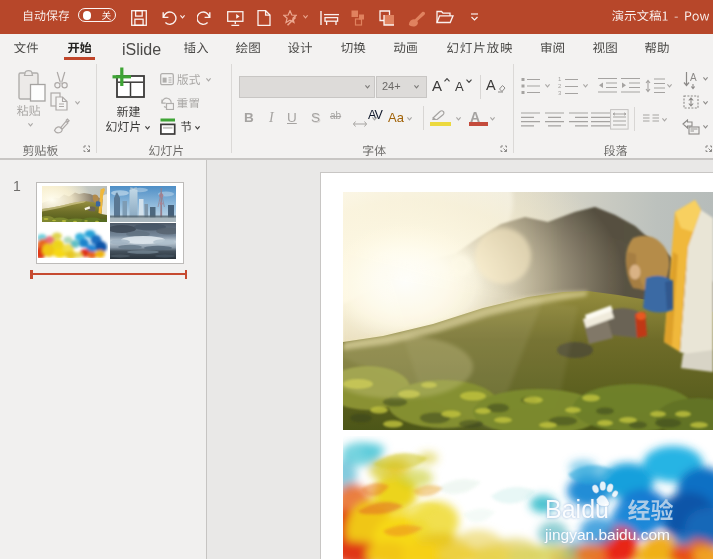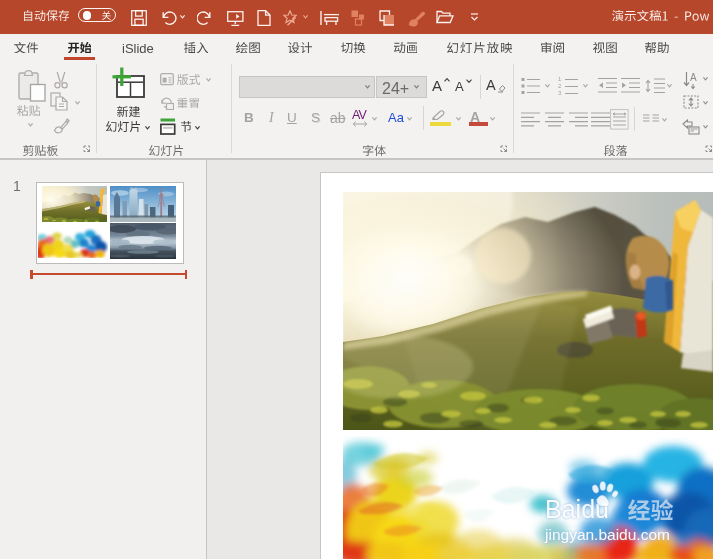--- a/index.html
+++ b/index.html
@@ -73,21 +73,21 @@
     <path d="M8.4 -0.8C9.3 -0.3 10.5 0.5 11.1 0.9L11.8 0.3C11.2 -0.1 10 -0.8 9.1 -1.3ZM6.1 -1.2C5.4 -0.6 4.3 -0.1 3.2 0.2C3.5 0.4 3.8 0.8 4 0.9C5 0.5 6.2 -0.2 7 -0.8ZM1.2 -9.7C1.8 -9.3 2.7 -8.8 3.1 -8.5L3.7 -9.2C3.2 -9.6 2.4 -10 1.7 -10.3ZM0.5 -6.3C1.1 -6 1.9 -5.5 2.4 -5.2L2.9 -5.9C2.5 -6.2 1.6 -6.7 1 -7ZM0.8 0.1 1.6 0.7C2.2 -0.5 2.9 -2 3.5 -3.3L2.7 -3.9C2.1 -2.5 1.4 -0.8 0.8 0.1ZM6.7 -10.4C6.9 -10.1 7.1 -9.7 7.2 -9.3H3.9V-7.3H4.7V-8.5H10.7V-7.3H11.6V-9.3H8.2C8.1 -9.7 7.9 -10.2 7.6 -10.6ZM5.1 -3.2H7.2V-2.1H5.1ZM8.1 -3.2H10.2V-2.1H8.1ZM5.1 -5H7.2V-3.9H5.1ZM8.1 -5H10.2V-3.9H8.1ZM4.8 -7.4V-6.6H7.2V-5.7H4.3V-1.4H11.1V-5.7H8.1V-6.6H10.6V-7.4Z M15.4 -4.4C14.9 -3 14 -1.6 12.9 -0.7C13.2 -0.6 13.6 -0.3 13.8 -0.1C14.8 -1.1 15.8 -2.6 16.4 -4.1ZM21.1 -4C21.9 -2.8 22.9 -1.2 23.2 -0.1L24.2 -0.6C23.8 -1.6 22.8 -3.2 21.9 -4.4ZM14.4 -9.6V-8.7H23.2V-9.6ZM13.2 -6.5V-5.6H18.3V-0.2C18.3 -0 18.2 0 18 0C17.7 0 16.9 0 16.1 0C16.2 0.3 16.4 0.7 16.4 1C17.5 1 18.2 1 18.7 0.8C19.1 0.7 19.3 0.4 19.3 -0.2V-5.6H24.3V-6.5Z M30.3 -10.3C30.7 -9.7 31.1 -8.8 31.2 -8.3L32.2 -8.7C32.1 -9.2 31.6 -10 31.3 -10.6ZM25.6 -8.3V-7.4H27.6C28.3 -5.5 29.3 -3.8 30.6 -2.5C29.2 -1.4 27.5 -0.5 25.4 0.1C25.6 0.3 25.9 0.8 26 1C28.1 0.3 29.9 -0.6 31.3 -1.8C32.7 -0.6 34.4 0.3 36.4 0.9C36.6 0.7 36.9 0.2 37.1 0.1C35.1 -0.5 33.4 -1.3 32 -2.5C33.3 -3.8 34.2 -5.4 35 -7.4H36.9V-8.3ZM31.3 -3.2C30.1 -4.3 29.2 -5.8 28.6 -7.4H33.9C33.3 -5.7 32.4 -4.3 31.3 -3.2Z M44 -7H47.6V-5.9H44ZM43.2 -7.7V-5.2H48.4V-7.7ZM44.8 -2.3H46.8V-1.1H44.8ZM44.1 -2.9V-0.4H47.5V-2.9ZM41.7 -10.3C40.8 -10 39.4 -9.6 38.1 -9.4C38.2 -9.2 38.4 -8.9 38.4 -8.7C38.9 -8.8 39.4 -8.8 39.9 -8.9V-6.9H38.1V-6H39.8C39.3 -4.6 38.5 -3 37.8 -2.1C38 -1.9 38.2 -1.5 38.3 -1.2C38.9 -2 39.5 -3.1 39.9 -4.4V1H40.8V-4.7C41.1 -4.2 41.6 -3.6 41.7 -3.3L42.3 -4.1C42.1 -4.3 41.1 -5.4 40.8 -5.7V-6H42.5V-6.9H40.8V-9.1C41.3 -9.3 41.9 -9.4 42.3 -9.6ZM44.9 -10.3C45 -10 45.2 -9.6 45.4 -9.2H42.3V-8.4H49.4V-9.2H46.4C46.2 -9.6 46 -10.2 45.7 -10.6ZM42.4 -4.5V1H43.2V-3.7H48.4V0.1C48.4 0.2 48.3 0.3 48.2 0.3C48.1 0.3 47.7 0.3 47.2 0.3C47.3 0.5 47.5 0.8 47.5 1C48.2 1 48.6 1 48.9 0.9C49.2 0.8 49.2 0.5 49.2 0.1V-4.5Z M51.1 0H56.1V-0.9H54.3V-9.2H53.4C52.9 -8.9 52.3 -8.7 51.5 -8.5V-7.8H53.1V-0.9H51.1Z M63.1 -3.1H66.3V-3.9H63.1Z M73.7 0H74.9V-3.6H76.4C78.4 -3.6 79.8 -4.5 79.8 -6.5C79.8 -8.5 78.4 -9.2 76.3 -9.2H73.7ZM74.9 -4.6V-8.2H76.2C77.8 -8.2 78.6 -7.8 78.6 -6.5C78.6 -5.2 77.9 -4.6 76.2 -4.6Z M84.2 0.2C85.8 0.2 87.3 -1.1 87.3 -3.4C87.3 -5.7 85.8 -7 84.2 -7C82.5 -7 81 -5.7 81 -3.4C81 -1.1 82.5 0.2 84.2 0.2ZM84.2 -0.8C83 -0.8 82.2 -1.8 82.2 -3.4C82.2 -5 83 -6 84.2 -6C85.3 -6 86.2 -5 86.2 -3.4C86.2 -1.8 85.3 -0.8 84.2 -0.8Z M90.2 0H91.5L92.5 -3.6C92.7 -4.3 92.8 -4.9 92.9 -5.6H93C93.2 -4.9 93.3 -4.3 93.5 -3.7L94.4 0H95.8L97.7 -6.8H96.6L95.6 -2.9C95.4 -2.2 95.3 -1.6 95.2 -1H95.1C94.9 -1.6 94.8 -2.2 94.6 -2.9L93.6 -6.8H92.5L91.4 -2.9C91.2 -2.2 91.1 -1.6 90.9 -1H90.9C90.7 -1.6 90.6 -2.2 90.5 -2.9L89.5 -6.8H88.3Z" fill="rgba(255,255,255,0.92)"></path>
   </svg>
 <div style="left:0;top:34px;width:713px;height:26px;background:#f3f2f1"></div>
 <svg style="position:absolute;left:13.7px;top:41.7px" width="24.2" height="11.7" viewBox="0.45 -10.67 24.15 11.68">
     <path d="M5.3 -10.4C5.7 -9.8 6.1 -8.9 6.3 -8.4L7.3 -8.7C7.1 -9.2 6.7 -10.1 6.3 -10.7ZM0.6 -8.4V-7.4H2.6C3.3 -5.5 4.3 -3.9 5.6 -2.5C4.2 -1.4 2.5 -0.5 0.5 0.1C0.6 0.3 0.9 0.8 1 1C3.1 0.3 4.9 -0.6 6.3 -1.8C7.7 -0.6 9.5 0.4 11.5 0.9C11.7 0.7 12 0.3 12.2 0.1C10.2 -0.5 8.5 -1.3 7.1 -2.5C8.3 -3.8 9.3 -5.4 10 -7.4H12V-8.4ZM6.4 -3.2C5.2 -4.4 4.2 -5.8 3.6 -7.4H9C8.3 -5.7 7.5 -4.3 6.4 -3.2Z M16.6 -4.3V-3.4H20.2V1H21.2V-3.4H24.6V-4.3H21.2V-7.1H24.1V-8H21.2V-10.4H20.2V-8H18.5C18.7 -8.6 18.8 -9.2 19 -9.8L18 -10C17.8 -8.3 17.2 -6.7 16.5 -5.6C16.7 -5.5 17.1 -5.3 17.3 -5.2C17.6 -5.7 18 -6.4 18.2 -7.1H20.2V-4.3ZM16 -10.5C15.3 -8.6 14.2 -6.7 13 -5.5C13.2 -5.3 13.4 -4.8 13.5 -4.6C13.9 -5 14.3 -5.5 14.7 -6V1H15.6V-7.5C16.1 -8.4 16.5 -9.3 16.9 -10.3Z" fill="#4a4947"></path>
   </svg>
 <svg style="position:absolute;left:67.5px;top:41.8px" width="23.7" height="11.5" viewBox="0.52 -10.36 23.68 11.50">
     <path d="M7.6 -8.3V-5.3H4.8V-5.6V-8.3ZM0.6 -5.3V-3.9H3.2C3 -2.4 2.3 -1 0.5 0C0.9 0.3 1.5 0.8 1.7 1.1C3.8 -0.2 4.5 -2 4.7 -3.9H7.6V1.1H9.2V-3.9H11.7V-5.3H9.2V-8.3H11.3V-9.7H1V-8.3H3.3V-5.6V-5.3Z M17.7 -4V1.1H19V0.6H22V1.1H23.4V-4ZM19 -0.7V-2.7H22V-0.7ZM17.5 -4.7C17.9 -4.9 18.5 -5 22.6 -5.3C22.8 -5 22.9 -4.7 22.9 -4.5L24.2 -5.2C23.9 -6.2 23 -7.6 22.2 -8.6L21 -8.1C21.4 -7.6 21.7 -7.1 22 -6.6L19.1 -6.4C19.8 -7.4 20.4 -8.7 21 -10L19.4 -10.4C18.9 -8.8 18.1 -7.3 17.8 -6.8C17.5 -6.4 17.3 -6.1 17 -6.1C17.2 -5.7 17.4 -5 17.5 -4.7ZM14.8 -6.6H15.6C15.5 -5.5 15.3 -4.4 15 -3.5L14.2 -4.2C14.4 -4.9 14.6 -5.7 14.8 -6.6ZM12.8 -3.7C13.3 -3.3 13.9 -2.7 14.5 -2.2C14 -1.2 13.4 -0.5 12.6 -0.1C12.8 0.2 13.2 0.7 13.4 1.1C14.3 0.5 14.9 -0.2 15.5 -1.1C15.8 -0.8 16.1 -0.4 16.3 -0.1L17.2 -1.3C16.9 -1.7 16.5 -2.1 16.1 -2.5C16.6 -3.9 16.9 -5.7 17 -7.9L16.1 -8L15.9 -7.9H15C15.2 -8.7 15.3 -9.5 15.3 -10.2L14 -10.3C13.9 -9.6 13.8 -8.7 13.7 -7.9H12.7V-6.6H13.5C13.2 -5.5 13 -4.5 12.8 -3.7Z" fill="#242321"></path>
   </svg>
 <div style="left:63.5px;top:56.8px;width:31.5px;height:3.2px;background:#c0452a"></div>
-<div style="left:122px;top:40.5px;font-size:13px;color:#4a4947;position:absolute">iSlide</div>
+<div style="left:122px;top:40.5px;font-size:16px;color:#4a4947;position:absolute">iSlide</div>
 <svg style="position:absolute;left:184.0px;top:41.7px" width="24.3" height="11.6" viewBox="0.47 -10.58 24.28 11.60">
     <path d="M9.2 -3.1V-2.3H10.7V-0.5H8.7V-6.8H12V-7.6H8.7V-9.2C9.7 -9.3 10.6 -9.5 11.3 -9.7L10.8 -10.5C9.5 -10.1 7 -9.8 5.1 -9.7C5.2 -9.5 5.3 -9.1 5.3 -8.9C6.1 -9 7 -9 7.9 -9.1V-7.6H4.6V-6.8H7.9V-0.5H5.8V-2.2H7.3V-3H5.8V-4.6C6.3 -4.7 6.9 -4.9 7.4 -5.1L6.9 -5.9C6.4 -5.6 5.6 -5.3 5 -5.2V1H5.8V0.4H10.7V1H11.5V-5.5H9.2V-4.6H10.7V-3.1ZM2 -10.6V-8H0.7V-7.2H2V-4.3L0.5 -3.9L0.7 -3L2 -3.4V-0.1C2 0.1 2 0.1 1.8 0.1C1.7 0.1 1.3 0.1 0.9 0.1C1 0.3 1.1 0.7 1.2 1C1.8 1 2.3 0.9 2.6 0.8C2.8 0.6 2.9 0.4 2.9 -0.1V-3.6L4.3 -4.1L4.2 -4.9L2.9 -4.6V-7.2H4.1V-8H2.9V-10.6Z M16.3 -9.5C17.1 -8.9 17.8 -8.2 18.3 -7.4C17.5 -3.9 16 -1.3 13.1 0.2C13.4 0.3 13.8 0.7 14 0.9C16.5 -0.6 18.2 -2.9 19.1 -6.2C20.5 -3.6 21.4 -0.7 24.3 0.9C24.3 0.6 24.6 0.1 24.7 -0.2C20.6 -2.7 20.9 -7.4 16.9 -10.3Z" fill="#4a4947"></path>
   </svg>
 <svg style="position:absolute;left:236.0px;top:41.7px" width="23.8" height="11.6" viewBox="0.40 -10.62 23.75 11.64">
     <path d="M0.5 -0.7 0.7 0.3C1.8 -0.2 3.2 -0.7 4.5 -1.2L4.3 -2C2.9 -1.5 1.4 -1 0.5 -0.7ZM6 -6.4V-5.5H10.4V-6.4ZM0.7 -5.3C0.9 -5.4 1.2 -5.5 2.5 -5.7C2 -4.9 1.6 -4.3 1.4 -4C1 -3.6 0.8 -3.2 0.5 -3.2C0.6 -2.9 0.7 -2.5 0.8 -2.3C1 -2.5 1.4 -2.6 4.4 -3.4C4.3 -3.6 4.3 -3.9 4.3 -4.2L2.1 -3.6C3 -4.8 3.9 -6.1 4.5 -7.5L3.7 -8C3.5 -7.5 3.2 -7 3 -6.5L1.6 -6.4C2.3 -7.5 3 -8.9 3.5 -10.2L2.6 -10.6C2.2 -9.1 1.3 -7.4 1.1 -7C0.8 -6.6 0.6 -6.3 0.4 -6.2C0.5 -6 0.7 -5.5 0.7 -5.3ZM4.9 0.7C5.3 0.6 5.8 0.5 10.4 0C10.6 0.4 10.8 0.7 10.9 1L11.8 0.6C11.4 -0.2 10.5 -1.5 9.8 -2.4L9 -2.1C9.4 -1.7 9.7 -1.2 10 -0.7L6.4 -0.4C6.9 -1.2 7.6 -2.5 8.1 -3.3H11.6V-4.2H5V-3.3H7.1C6.6 -2.5 5.7 -0.9 5.4 -0.5C5.2 -0.3 4.9 -0.2 4.6 -0.2C4.7 0 4.9 0.5 4.9 0.7ZM8 -10.6C7.3 -8.9 5.9 -7.4 4.4 -6.4C4.6 -6.2 4.9 -5.7 4.9 -5.5C6.2 -6.4 7.3 -7.6 8.2 -9.1C9.1 -7.8 10.4 -6.5 11.5 -5.7C11.6 -5.9 11.9 -6.4 12 -6.6C10.8 -7.3 9.4 -8.7 8.6 -9.8L8.9 -10.3Z M17.3 -3.5C18.3 -3.3 19.6 -2.9 20.3 -2.5L20.7 -3.1C20 -3.5 18.7 -3.9 17.7 -4.1ZM16.1 -1.9C17.8 -1.7 20 -1.2 21.2 -0.8L21.6 -1.5C20.4 -1.9 18.2 -2.4 16.5 -2.6ZM13.7 -10V1H14.6V0.5H23.2V1H24.2V-10ZM14.6 -0.4V-9.2H23.2V-0.4ZM17.8 -8.9C17.2 -7.9 16.1 -6.9 15 -6.3C15.2 -6.1 15.5 -5.8 15.7 -5.7C16.1 -5.9 16.5 -6.2 16.8 -6.6C17.2 -6.2 17.7 -5.8 18.2 -5.5C17.1 -5 15.9 -4.6 14.8 -4.4C15 -4.2 15.2 -3.8 15.2 -3.6C16.5 -3.9 17.8 -4.3 19 -5C20 -4.4 21.2 -4 22.4 -3.7C22.6 -4 22.8 -4.3 23 -4.4C21.9 -4.6 20.8 -5 19.8 -5.4C20.7 -6.1 21.5 -6.8 22 -7.6L21.5 -8L21.4 -7.9H18.1C18.3 -8.2 18.5 -8.4 18.6 -8.6ZM17.4 -7.1 17.5 -7.2H20.7C20.3 -6.7 19.7 -6.2 19 -5.9C18.3 -6.2 17.8 -6.6 17.4 -7.1Z" fill="#4a4947"></path>
   </svg>
 <svg style="position:absolute;left:288.0px;top:41.7px" width="24.1" height="11.6" viewBox="0.54 -10.55 24.14 11.59">
     <path d="M1.5 -9.8C2.2 -9.2 3 -8.3 3.4 -7.8L4.1 -8.5C3.7 -9 2.8 -9.8 2.2 -10.4ZM0.5 -6.6V-5.7H2.3V-1.2C2.3 -0.6 1.9 -0.2 1.7 -0.1C1.9 0.1 2.1 0.5 2.2 0.8C2.4 0.5 2.7 0.3 5 -1.4C4.9 -1.6 4.7 -2 4.6 -2.2L3.2 -1.2V-6.6ZM6.2 -10.1V-8.7C6.2 -7.8 5.9 -6.8 4.2 -6C4.4 -5.8 4.8 -5.5 4.9 -5.3C6.7 -6.2 7.1 -7.5 7.1 -8.7V-9.2H9.3V-7.2C9.3 -6.3 9.5 -5.9 10.4 -5.9C10.5 -5.9 11.1 -5.9 11.3 -5.9C11.6 -5.9 11.8 -5.9 12 -6C11.9 -6.2 11.9 -6.6 11.9 -6.8C11.7 -6.8 11.5 -6.7 11.3 -6.7C11.1 -6.7 10.6 -6.7 10.4 -6.7C10.2 -6.7 10.2 -6.8 10.2 -7.2V-10.1ZM10.1 -4.1C9.7 -3.1 9 -2.3 8.2 -1.6C7.3 -2.3 6.7 -3.2 6.2 -4.1ZM4.8 -5V-4.1H5.5L5.3 -4.1C5.8 -2.9 6.5 -1.9 7.4 -1.1C6.5 -0.5 5.4 -0.1 4.3 0.2C4.5 0.4 4.7 0.8 4.8 1C6 0.7 7.1 0.2 8.2 -0.5C9.1 0.2 10.3 0.7 11.6 1C11.7 0.8 11.9 0.4 12.1 0.2C10.9 -0.1 9.8 -0.5 8.9 -1.1C10 -2 10.8 -3.2 11.4 -4.8L10.8 -5.1L10.6 -5Z M14.3 -9.8C15 -9.2 15.9 -8.3 16.3 -7.8L17 -8.5C16.5 -9 15.6 -9.8 14.9 -10.4ZM13.2 -6.6V-5.7H15.2V-1.2C15.2 -0.6 14.8 -0.3 14.6 -0.1C14.7 0.1 15 0.5 15.1 0.8C15.3 0.5 15.6 0.2 18 -1.5C17.9 -1.6 17.8 -2 17.7 -2.3L16.1 -1.2V-6.6ZM20.5 -10.5V-6.4H17.3V-5.4H20.5V1H21.5V-5.4H24.7V-6.4H21.5V-10.5Z" fill="#4a4947"></path>
   </svg>
 <svg style="position:absolute;left:341.0px;top:41.7px" width="24.5" height="11.6" viewBox="0.35 -10.61 24.46 11.63">
@@ -198,21 +198,21 @@
     <path d="M0.4 0.4 L2.5 2.8 L4.6 0.4" fill="none" stroke="#3b3a39" stroke-width="1.1"></path>
   </svg>
 <svg style="position:absolute;left:148.5px;top:145.2px" width="34.2" height="11.1" viewBox="0.62 -10.07 34.21 11.05">
     <path d="M5.7 -8.9V-8.1H10.2C10.1 -2.9 9.9 -0.9 9.5 -0.5C9.3 -0.3 9.2 -0.3 9 -0.3C8.7 -0.3 7.9 -0.3 7.1 -0.4C7.3 -0.1 7.4 0.3 7.4 0.5C8.1 0.6 8.9 0.6 9.3 0.6C9.8 0.5 10 0.4 10.3 0C10.8 -0.6 10.9 -2.6 11.1 -8.4C11.1 -8.5 11.1 -8.9 11.1 -8.9ZM1 0C1.3 -0.2 1.8 -0.3 5.4 -0.9C5.5 -0.4 5.7 0.1 5.8 0.5L6.6 0.1C6.4 -0.8 5.7 -2.3 5.1 -3.5L4.4 -3.2C4.6 -2.7 4.8 -2.2 5.1 -1.7L2.3 -1.2C3.5 -2.8 4.8 -4.7 5.8 -6.7L4.9 -7.1C4.7 -6.6 4.4 -6.1 4.2 -5.7L1.9 -5.5C2.7 -6.7 3.5 -8.2 4.1 -9.7L3.2 -10C2.7 -8.4 1.7 -6.7 1.4 -6.2C1.1 -5.7 0.9 -5.4 0.6 -5.4C0.7 -5.1 0.9 -4.7 0.9 -4.5C1.2 -4.6 1.5 -4.6 3.7 -4.8C2.9 -3.5 2.1 -2.3 1.8 -1.9C1.3 -1.3 1 -0.9 0.7 -0.9C0.8 -0.6 1 -0.2 1 0Z M13.2 -7.6C13.1 -6.7 13 -5.4 12.7 -4.7L13.4 -4.4C13.7 -5.3 13.8 -6.6 13.9 -7.5ZM16.6 -7.8C16.4 -7.1 16 -6 15.7 -5.3L16.2 -5.1C16.6 -5.7 17 -6.7 17.3 -7.5ZM14.6 -10V-6.2C14.6 -3.9 14.4 -1.5 12.5 0.3C12.7 0.4 13 0.8 13.2 1C14.2 -0 14.8 -1.2 15.1 -2.4C15.6 -1.8 16.4 -1 16.7 -0.6L17.3 -1.3C17 -1.6 15.7 -2.9 15.3 -3.3C15.5 -4.3 15.5 -5.2 15.5 -6.2V-10ZM17.3 -9.1V-8.2H20.5V-0.4C20.5 -0.1 20.4 -0.1 20.2 -0.1C19.9 -0 19 -0 18.1 -0.1C18.3 0.2 18.5 0.6 18.5 0.9C19.7 0.9 20.4 0.9 20.8 0.7C21.3 0.6 21.4 0.3 21.4 -0.4V-8.2H23.5V-9.1Z M26.2 -9.8V-5.8C26.2 -3.6 26 -1.4 24.5 0.3C24.7 0.4 25 0.8 25.2 1C26.3 -0.2 26.8 -1.7 27 -3.2H32V1H33V-4.1H27C27.1 -4.7 27.1 -5.2 27.1 -5.8V-6H34.8V-7H31.5V-10.1H30.5V-7H27.1V-9.8Z" fill="#6e6c6a"></path>
   </svg>
 <div style="left:239px;top:76px;width:136px;height:22px;background:#dddbd9;border:1px solid #c8c6c4;box-sizing:border-box"></div>
 <svg style="position:absolute;left:365px;top:84.5px" width="6" height="4" viewBox="0 0 6 4">
     <path d="M0.4 0.4 L2.5 2.8 L4.6 0.4" fill="none" stroke="#7c7a78" stroke-width="1.1"></path>
   </svg>
 <div style="left:376px;top:76px;width:51px;height:22px;background:#dddbd9;border:1px solid #c8c6c4;box-sizing:border-box"></div>
-<div style="left:382px;top:80px;font-size:16px;color:#6b6967">24+</div>
+<div style="left:382px;top:80px;font-size:11px;color:#6b6967">24+</div>
 <svg style="position:absolute;left:414px;top:84.5px" width="6" height="4" viewBox="0 0 6 4">
     <path d="M0.4 0.4 L2.5 2.8 L4.6 0.4" fill="none" stroke="#7c7a78" stroke-width="1.1"></path>
   </svg>
 <div style="left:432px;top:76.5px;font-size:15px;color:#3b3a39">A</div>
 <svg style="position:absolute;left:443.5px;top:78px" width="6" height="4" viewBox="0 0 6 4">
     <path d="M0.5 3.4 L3 0.6 L5.5 3.4" fill="none" stroke="#444" stroke-width="1.1"></path>
   </svg>
 <div style="left:455px;top:79px;font-size:13px;color:#3b3a39">A</div>
 <svg style="position:absolute;left:465.5px;top:79px" width="6" height="4" viewBox="0 0 6 4">
     <path d="M0.5 0.6 L3 3.4 L5.5 0.6" fill="none" stroke="#444" stroke-width="1.1"></path>
@@ -220,29 +220,29 @@
 <div style="left:480px;top:75px;width:1px;height:24px;background:#d8d6d4"></div>
 <div style="left:486px;top:77px;font-size:14.5px;color:#3b3a39">A</div>
 <svg style="position:absolute;left:497px;top:84px" width="9" height="9" viewBox="0 0 9 9">
     <path d="M2.5 5 L5.5 1.5 L8 4 L5 7.5 Z" fill="#f3f2f1" stroke="#8c8a88" stroke-width="1"></path>
     <path d="M1 8 H6" stroke="#8c8a88" stroke-width="1"></path>
   </svg>
 <div style="left:244px;top:110px;color:#a5a3a1;font-weight:bold;font-size:13.5px">B</div>
 <div style="left:269px;top:110px;color:#a5a3a1;font-style:italic;font-family:'Liberation Serif';font-size:14px">I</div>
 <div style="left:287px;top:110px;color:#a5a3a1;text-decoration:underline;font-size:13.5px">U</div>
 <div style="left:311px;top:110px;color:#a5a3a1;font-size:13.5px;text-shadow:1px 1px 0 #d8d6d4">S</div>
-<div style="left:330px;top:110px;color:#a5a3a1;font-size:14px;text-decoration:line-through">ab</div>
-<div style="left:352px;top:108px;color:#701a75;font-size:12.5px;letter-spacing:-1px">AV</div>
+<div style="left:330px;top:110px;color:#a5a3a1;font-size:10px;text-decoration:line-through">ab</div>
+<div style="left:368px;top:108px;color:#0f172a;font-size:12.5px;letter-spacing:-1px">AV</div>
 <svg style="position:absolute;left:353px;top:121px" width="14" height="6" viewBox="0 0 14 6">
     <path d="M2.5 0.5 L0.5 3 L2.5 5.5 M11.5 0.5 L13.5 3 L11.5 5.5 M0.5 3 H13.5" stroke="#a5a3a1" stroke-width="1" fill="none"></path>
   </svg>
 <svg style="position:absolute;left:372px;top:116.5px" width="6" height="4" viewBox="0 0 6 4">
     <path d="M0.4 0.4 L2.5 2.8 L4.6 0.4" fill="none" stroke="#a9a7a5" stroke-width="1.1"></path>
   </svg>
-<div style="left:388px;top:110px;color:#1d4ed8;font-size:13px">Aa</div>
+<div style="left:388px;top:110px;color:#a16207;font-size:13px">Aa</div>
 <svg style="position:absolute;left:406.5px;top:116.5px" width="6" height="4" viewBox="0 0 6 4">
     <path d="M0.4 0.4 L2.5 2.8 L4.6 0.4" fill="none" stroke="#a9a7a5" stroke-width="1.1"></path>
   </svg>
 <div style="left:423px;top:106px;width:1px;height:24px;background:#d8d6d4"></div>
 <svg style="position:absolute;left:431px;top:109px" width="21" height="11" viewBox="0 0 21 11">
     <path d="M2 9 L9 2.5 C10 1.5 11.5 1.5 12.3 2.5 C13.2 3.5 13 5 12 5.8 L5.5 11 Z" fill="none" stroke="#a5a3a1" stroke-width="1.2"></path>
     <path d="M2 9 L1 11 L5.5 11 Z" fill="#a5a3a1"></path>
   </svg>
 <div style="left:430px;top:121.5px;width:21px;height:4px;background:#ecd93e"></div>
 <svg style="position:absolute;left:456px;top:116.5px" width="6" height="4" viewBox="0 0 6 4">

